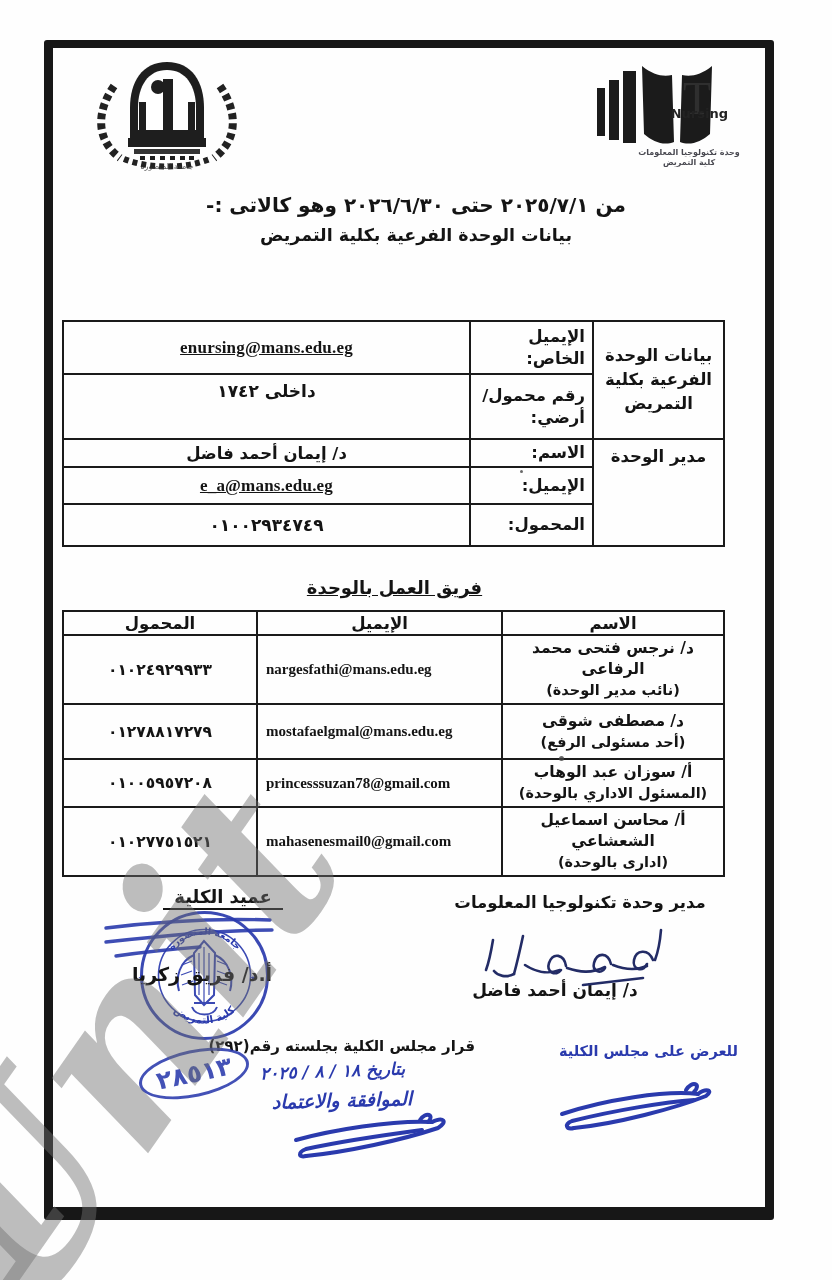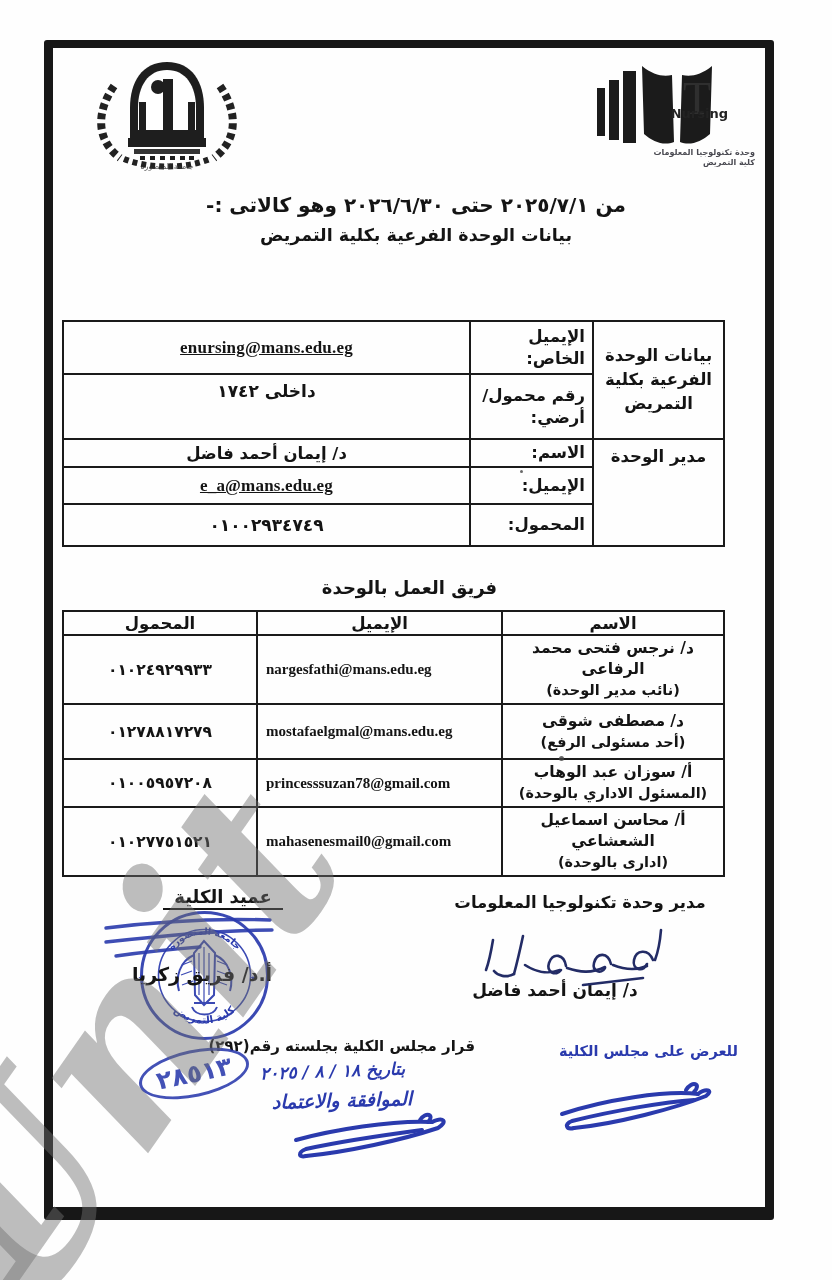--- a/index.html
+++ b/index.html
@@ -9,21 +9,21 @@
   }
   .frame{
     position:absolute;left:44px;top:40px;width:730px;height:1180px;
     box-sizing:border-box;border-style:solid;border-color:#171717;
     border-width:8px 9px 13px 9px;border-radius:3px;
   }
   
   .uni-logo{position:absolute;left:92px;top:56px;width:150px;height:116px;}
   .it-logo{position:absolute;left:595px;top:58px;width:175px;height:118px;}
   .it-logo .subtitle{
-    position:absolute;left:28px;top:90px;width:132px;text-align:right;
+    position:absolute;left:28px;top:90px;width:132px;text-align:center;
     font-size:8px;font-weight:bold;color:#2a2a33;opacity:.85;line-height:10px;direction:rtl;
   }
   
   .title-block{position:absolute;left:110px;top:184px;width:612px;text-align:center;}
   .title-l1{font-size:20.5px;font-weight:bold;white-space:nowrap;}
   .title-l2{font-size:20px;font-weight:bold;margin-top:9px;white-space:nowrap;}
   .title-l3{font-size:17.5px;font-weight:bold;margin-top:8px;}
   
   table{border-collapse:collapse;table-layout:fixed;direction:rtl;}
   td{border:2px solid #1a1a1a;font-weight:bold;overflow:hidden;}
@@ -36,22 +36,22 @@
   .email{font-family:"Liberation Serif",serif;direction:ltr;unicode-bidi:embed;
          text-decoration:underline;font-size:18px;letter-spacing:.2px;}
   .num{letter-spacing:2px;}
   .tbl-team{position:absolute;left:62px;top:610px;width:661px;}
   .tbl-team .hd{font-size:16.5px;text-align:center;vertical-align:middle;padding:0;}
   .tbl-team .nm{font-size:15.5px;text-align:center;vertical-align:middle;line-height:21px;padding:2px;}
   .tbl-team .nm .role{font-size:14.5px;}
   .tbl-team .em{font-family:"Liberation Serif",serif;direction:ltr;text-align:left;
                 font-size:15px;padding-left:8px;font-weight:bold;vertical-align:middle;}
   .tbl-team .mb{font-size:15.5px;text-align:center;vertical-align:middle;letter-spacing:1.5px;}
-  .team-title{position:absolute;left:79px;top:577px;width:661px;text-align:center;
-              font-size:18px;font-weight:bold;z-index:3;}
+  .team-title{position:absolute;left:64px;top:577px;width:661px;text-align:center;
+              font-size:18px;font-weight:bold;z-index:3;text-decoration:underline;}
   
   .mgr-title{position:absolute;left:440px;top:893px;width:280px;text-align:center;
              font-size:16.5px;font-weight:bold;}
   .mgr-name{position:absolute;left:435px;top:980px;width:240px;text-align:center;
             font-size:17px;font-weight:bold;}
   .dean-title{position:absolute;left:163px;top:886px;width:120px;text-align:center;
               font-size:18px;font-weight:bold;border-bottom:2px solid #141414;padding-bottom:1px;z-index:6;}
   .dean-name{position:absolute;left:92px;top:963px;width:220px;text-align:center;
              font-size:19px;font-weight:bold;z-index:6;}
   .stamp{position:absolute;left:132px;top:903px;z-index:4;}

